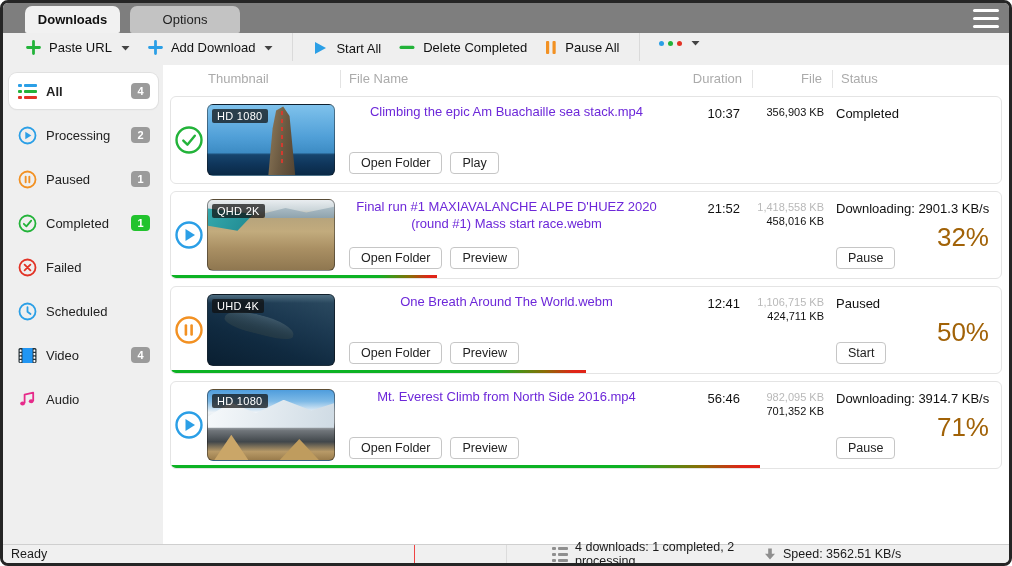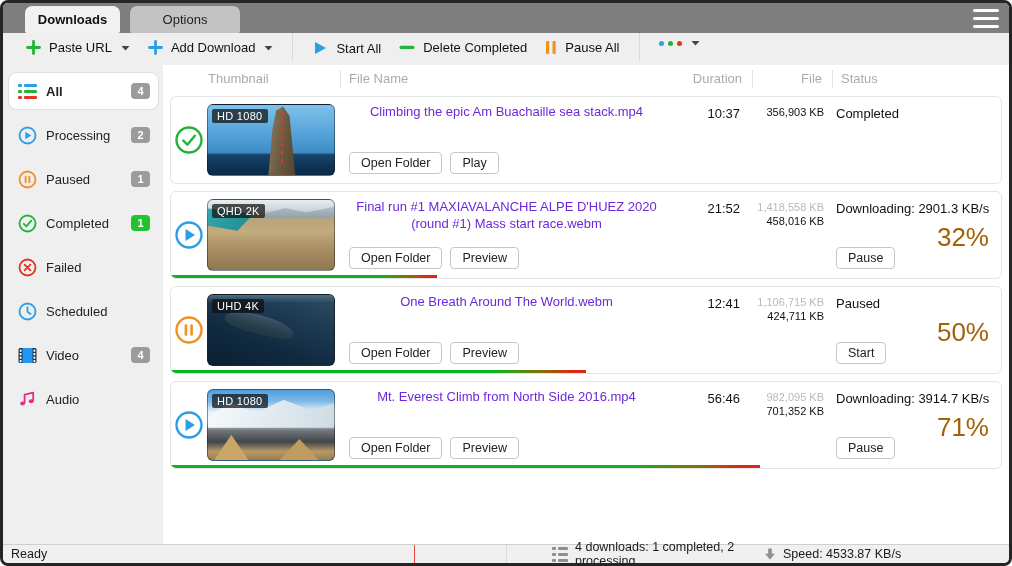--- a/index.html
+++ b/index.html
@@ -480,17 +480,17 @@
           </span>
       </span>
       <span>4 downloads: 1 completed, 2 processing</span>
     </div>
     <div class="sb-speed">
       <span>
         <svg width="12" height="12" viewBox="0 0 12 12">
             <path d="M4.2 0.5h3.6v5.2H11L6 11.5 1 5.7h3.2z" fill="#8f8f8f"></path>
           </svg>
       </span>
-      <span>Speed: 4533.87 KB/s</span>
+      <span>Speed: 3562.51 KB/s</span>
     </div>
   </div>
 
 </div>
 
 </body></html>

